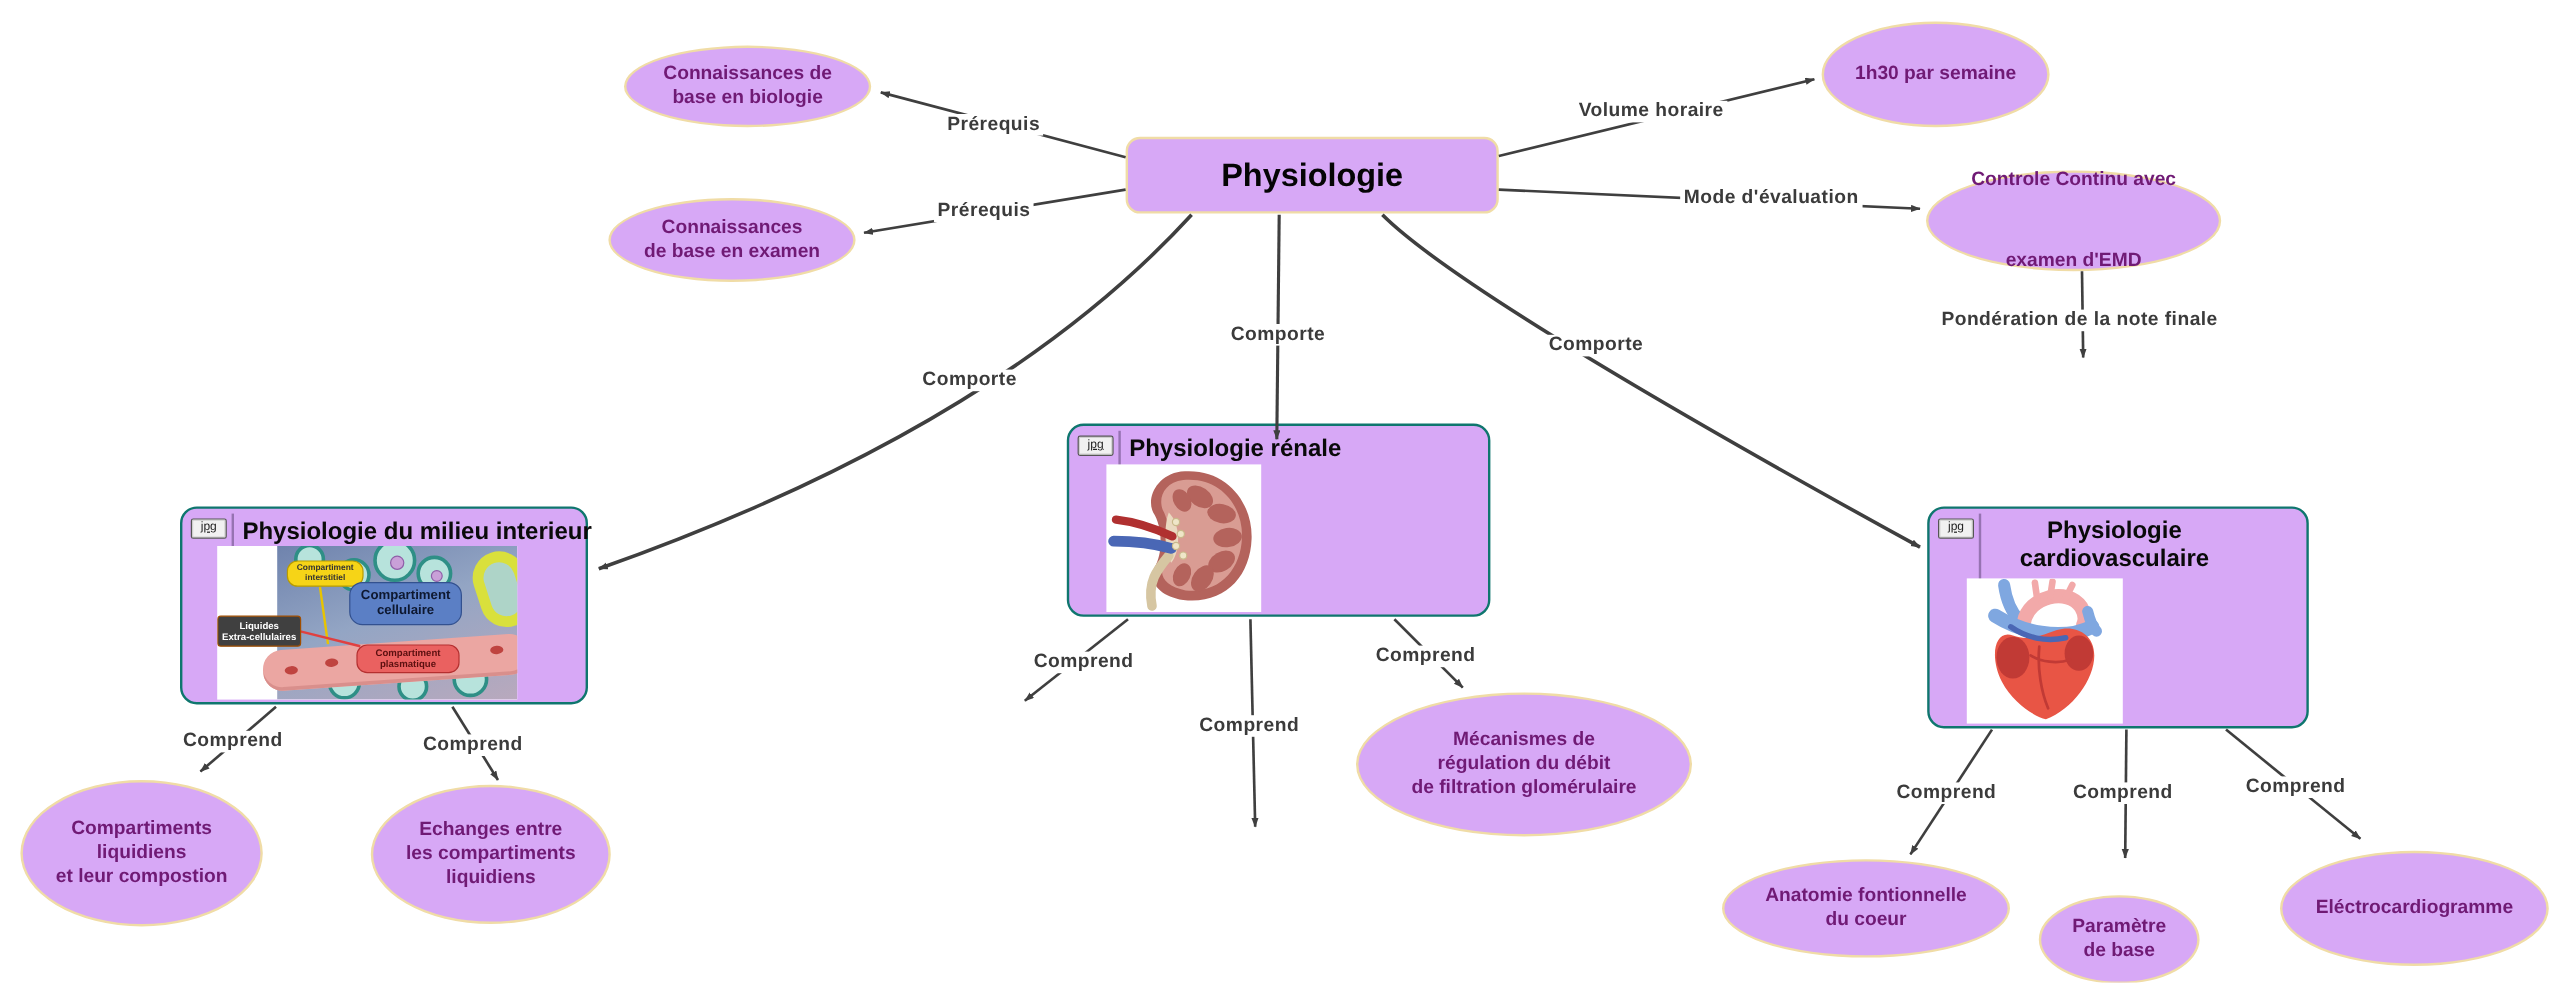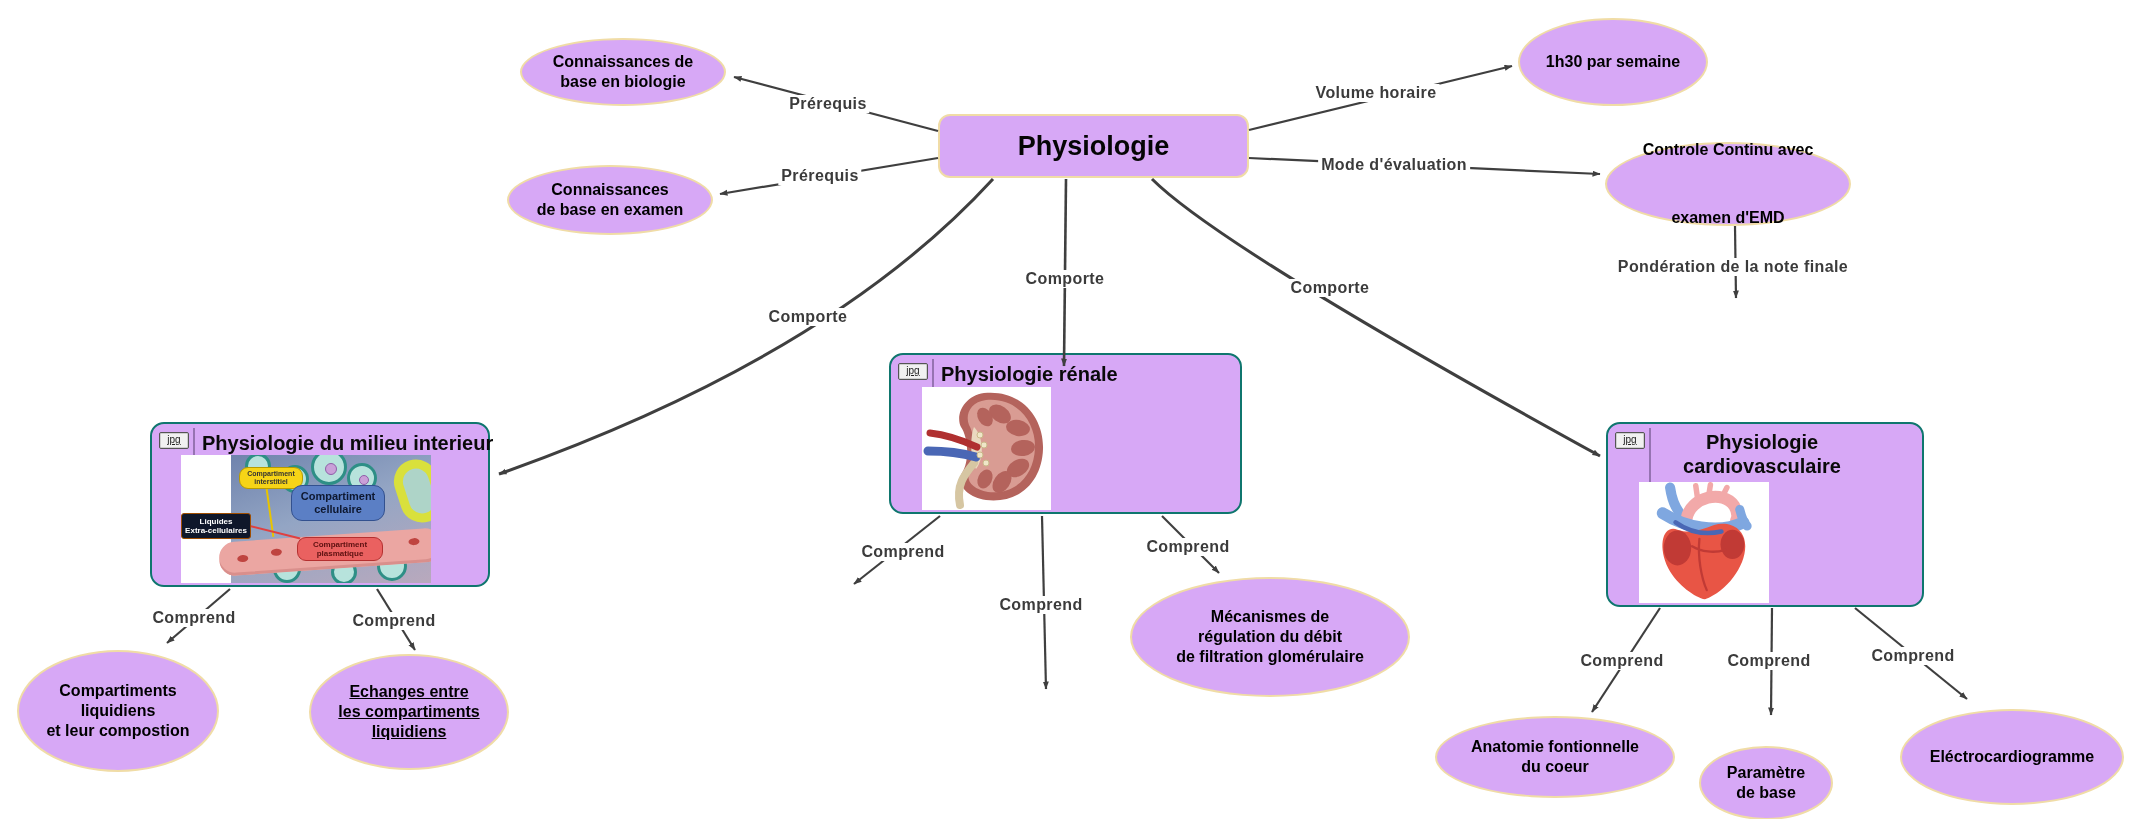--- a/index.html
+++ b/index.html
@@ -7,21 +7,21 @@
     position:relative;width:2143px;height:819px;overflow:hidden;background:#ffffff;
     font-family:"Liberation Sans", sans-serif;
   }
   
   .ellipse{
     position:absolute;box-sizing:border-box;
     background:#d7a8f6;border:2px solid #f0dca6;border-radius:50%;
     display:flex;flex-direction:column;align-items:center;justify-content:center;
     z-index:1;
   }
-  .eline{font-weight:bold;font-size:16px;line-height:20px;color:#000000;white-space:nowrap;text-align:right;}
+  .eline{font-weight:bold;font-size:16px;line-height:20px;color:#701a75;white-space:nowrap;text-align:right;}
   
   .rootbox{
     position:absolute;box-sizing:border-box;
     background:#d7a8f6;border:2px solid #f0dca6;border-radius:12px;
     display:flex;align-items:center;justify-content:center;z-index:1;
   }
   .rootbox .rtitle{font-weight:bold;font-size:27px;color:#050505;}
   
   .topicbox{
     position:absolute;box-sizing:border-box;
@@ -49,21 +49,21 @@
     background:linear-gradient(160deg,#6f83ad 0%,#93a5c4 45%,#b9a9bd 100%);}
   .cell{position:absolute;border-radius:50%;background:#b7e3dc;border:3px solid #2e8f86;box-sizing:border-box;}
   .nucleus{position:absolute;border-radius:50%;background:#c9a0d8;border:1px solid #8f5fa8;}
   .ytube{position:absolute;right:-10px;top:4px;width:44px;height:64px;border:9px solid #d9e03c;border-radius:26px;transform:rotate(-18deg);background:#aed4c8;box-sizing:border-box;}
   .vessel{position:absolute;left:38px;top:80px;width:222px;height:34px;background:#eba6a2;border-radius:16px;transform:rotate(-4deg);box-shadow:0 -3px 0 #d98f8c inset;}
   .rbc{position:absolute;width:11px;height:7px;border-radius:50%;background:#bf4440;}
   .milabel{position:absolute;box-sizing:border-box;text-align:center;font-weight:bold;z-index:4;}
   .milabel div{white-space:nowrap;}
   .lab-interstitiel{left:58px;top:12px;width:64px;padding:2px 1px;background:#f6d417;border:1px solid #b89b00;border-radius:9px;font-size:7px;line-height:8px;color:#333;}
   .lab-cellulaire{left:110px;top:30px;width:94px;padding:4px 0;background:#5b7fc5;border:1px solid #33518f;border-radius:11px;font-size:11px;line-height:13px;color:#0e1830;}
-  .lab-liquides{left:0px;top:58px;width:70px;padding:3px 1px;background:#0f172a;border:1px solid #a04e00;border-radius:3px;font-size:8px;line-height:9px;color:#ffffff;}
+  .lab-liquides{left:0px;top:58px;width:70px;padding:3px 1px;background:#404040;border:1px solid #a04e00;border-radius:3px;font-size:8px;line-height:9px;color:#ffffff;}
   .lab-plasmatique{left:116px;top:82px;width:86px;padding:2px 1px;background:#ea6160;border:1px solid #b53030;border-radius:9px;font-size:8px;line-height:9px;color:#5c1010;}
   .conn-y{position:absolute;left:88px;top:34px;width:2px;height:48px;background:#e8c400;transform:rotate(-8deg);z-index:3;}
   .conn-r{position:absolute;left:66px;top:76px;width:54px;height:2px;background:#e04040;transform:rotate(14deg);z-index:3;}
 </style>
 </head>
 <body>
 
 <div class="canvas">
 
   <div class="rootbox" style="left:938px;top:114px;width:311px;height:64px;">
@@ -188,21 +188,21 @@
       </svg>
     </div>
   </div>
 
   <div class="ellipse" style="left:17px;top:650px;width:202px;height:122px;">
     <div class="eline">Compartiments</div>
     <div class="eline">liquidiens</div>
     <div class="eline">et leur compostion</div>
   </div>
 
-  <div class="ellipse" style="left:309px;top:654px;width:200px;height:116px;text-decoration:underline;">
+  <div class="ellipse" style="left:309px;top:654px;width:200px;height:116px;">
     <div class="eline">Echanges entre</div>
     <div class="eline">les compartiments</div>
     <div class="eline">liquidiens</div>
   </div>
 
 
 
   <div class="ellipse" style="left:1435px;top:716px;width:240px;height:82px;">
     <div class="eline">Anatomie fontionnelle</div>
     <div class="eline">du coeur</div>
@@ -245,21 +245,21 @@
       <path d="M1162 516 L1219 573" marker-end="url(#arrow)"></path>
       <path d="M1660 608 L1592 712" marker-end="url(#arrow)"></path>
       <path d="M1772 608 L1771 715" marker-end="url(#arrow)"></path>
       <path d="M1855 608 L1967 699" marker-end="url(#arrow)"></path>
     </g>
   </svg>
 
   <div class="elabel" style="left:828px;top:104px;">Prérequis</div>
   <div class="elabel" style="left:820px;top:176px;">Prérequis</div>
   <div class="elabel" style="left:1376px;top:93px;">Volume horaire</div>
-  <div class="elabel" style="left:1394px;top:165px;">Mode d'évaluation</div>
+  <div class="elabel" style="left:1476px;top:165px;">Mode d'évaluation</div>
   <div class="elabel" style="left:1733px;top:267px;">Pondération de la note finale</div>
   <div class="elabel" style="left:808px;top:317px;">Comporte</div>
   <div class="elabel" style="left:1065px;top:279px;">Comporte</div>
   <div class="elabel" style="left:1330px;top:288px;">Comporte</div>
   <div class="elabel" style="left:194px;top:618px;">Comprend</div>
   <div class="elabel" style="left:394px;top:621px;">Comprend</div>
   <div class="elabel" style="left:903px;top:552px;">Comprend</div>
   <div class="elabel" style="left:1041px;top:605px;">Comprend</div>
   <div class="elabel" style="left:1188px;top:547px;">Comprend</div>
   <div class="elabel" style="left:1622px;top:661px;">Comprend</div>

